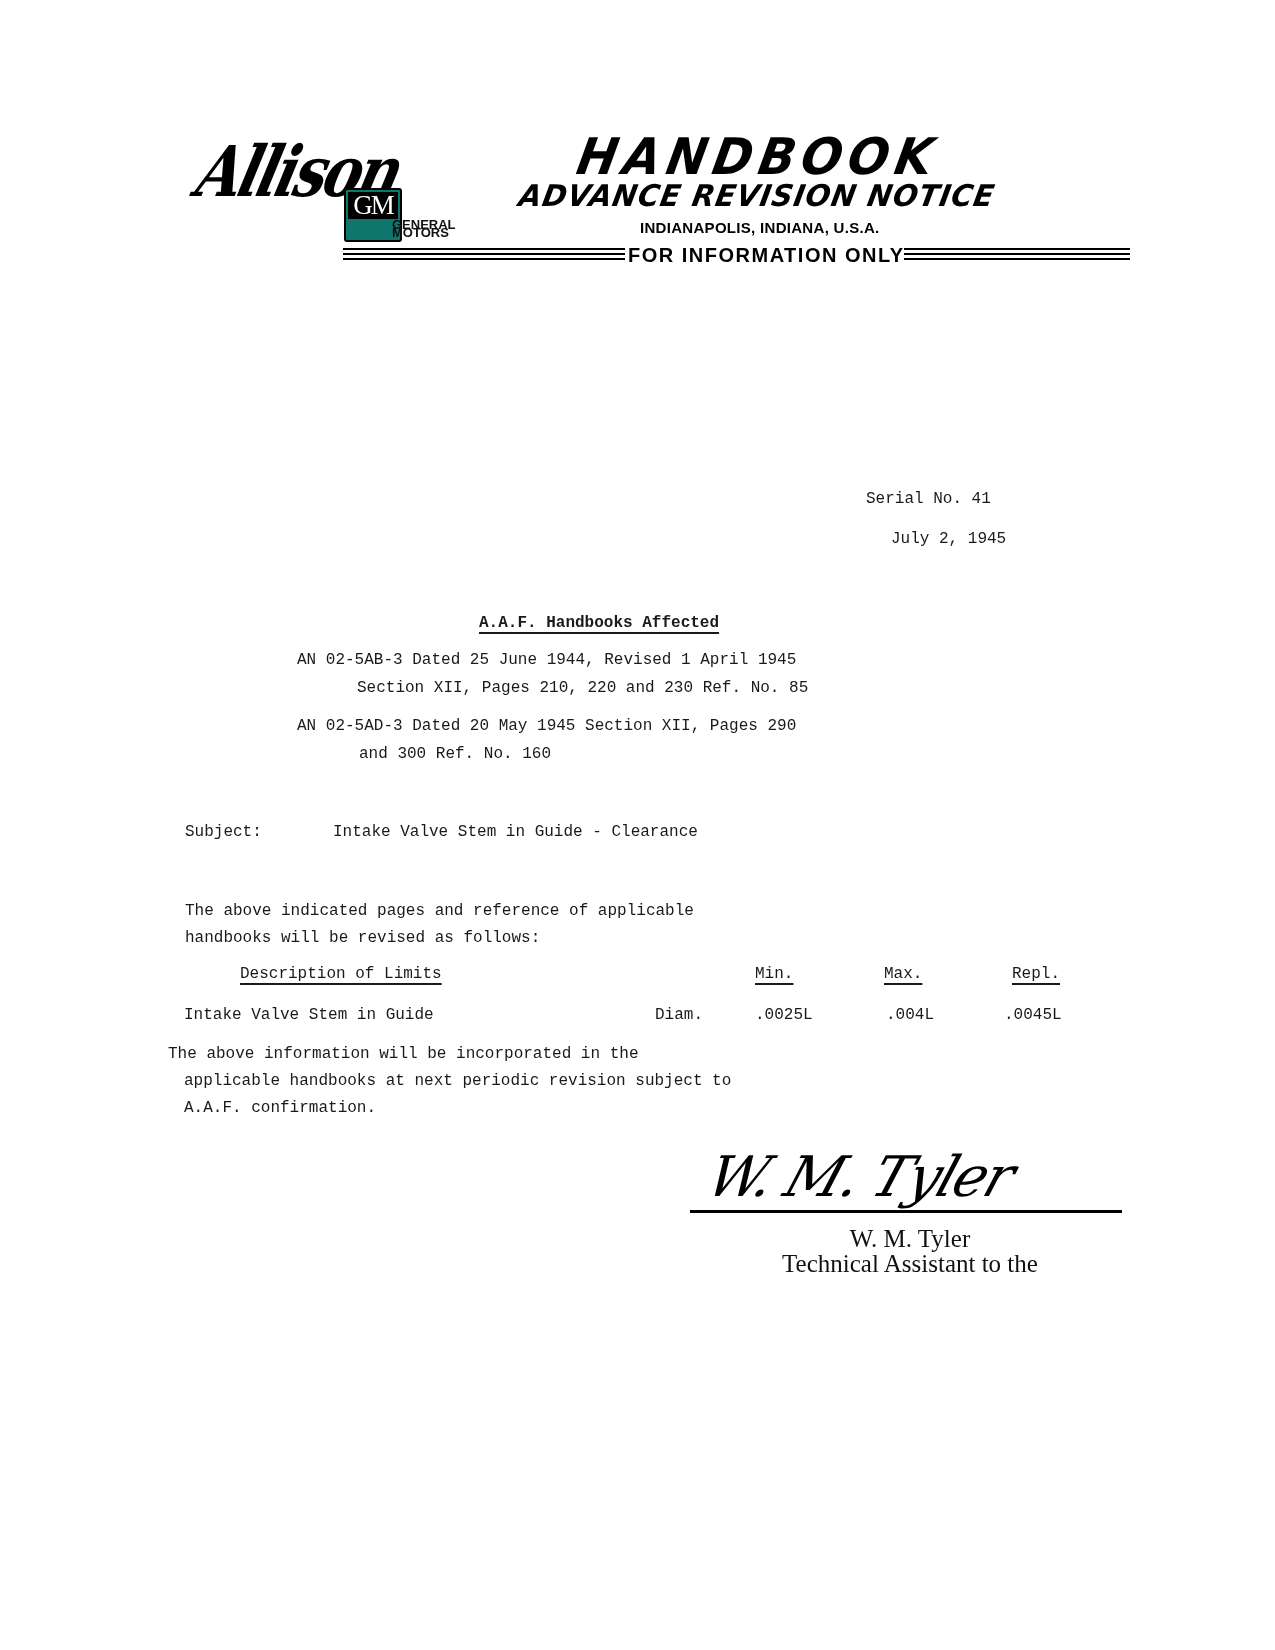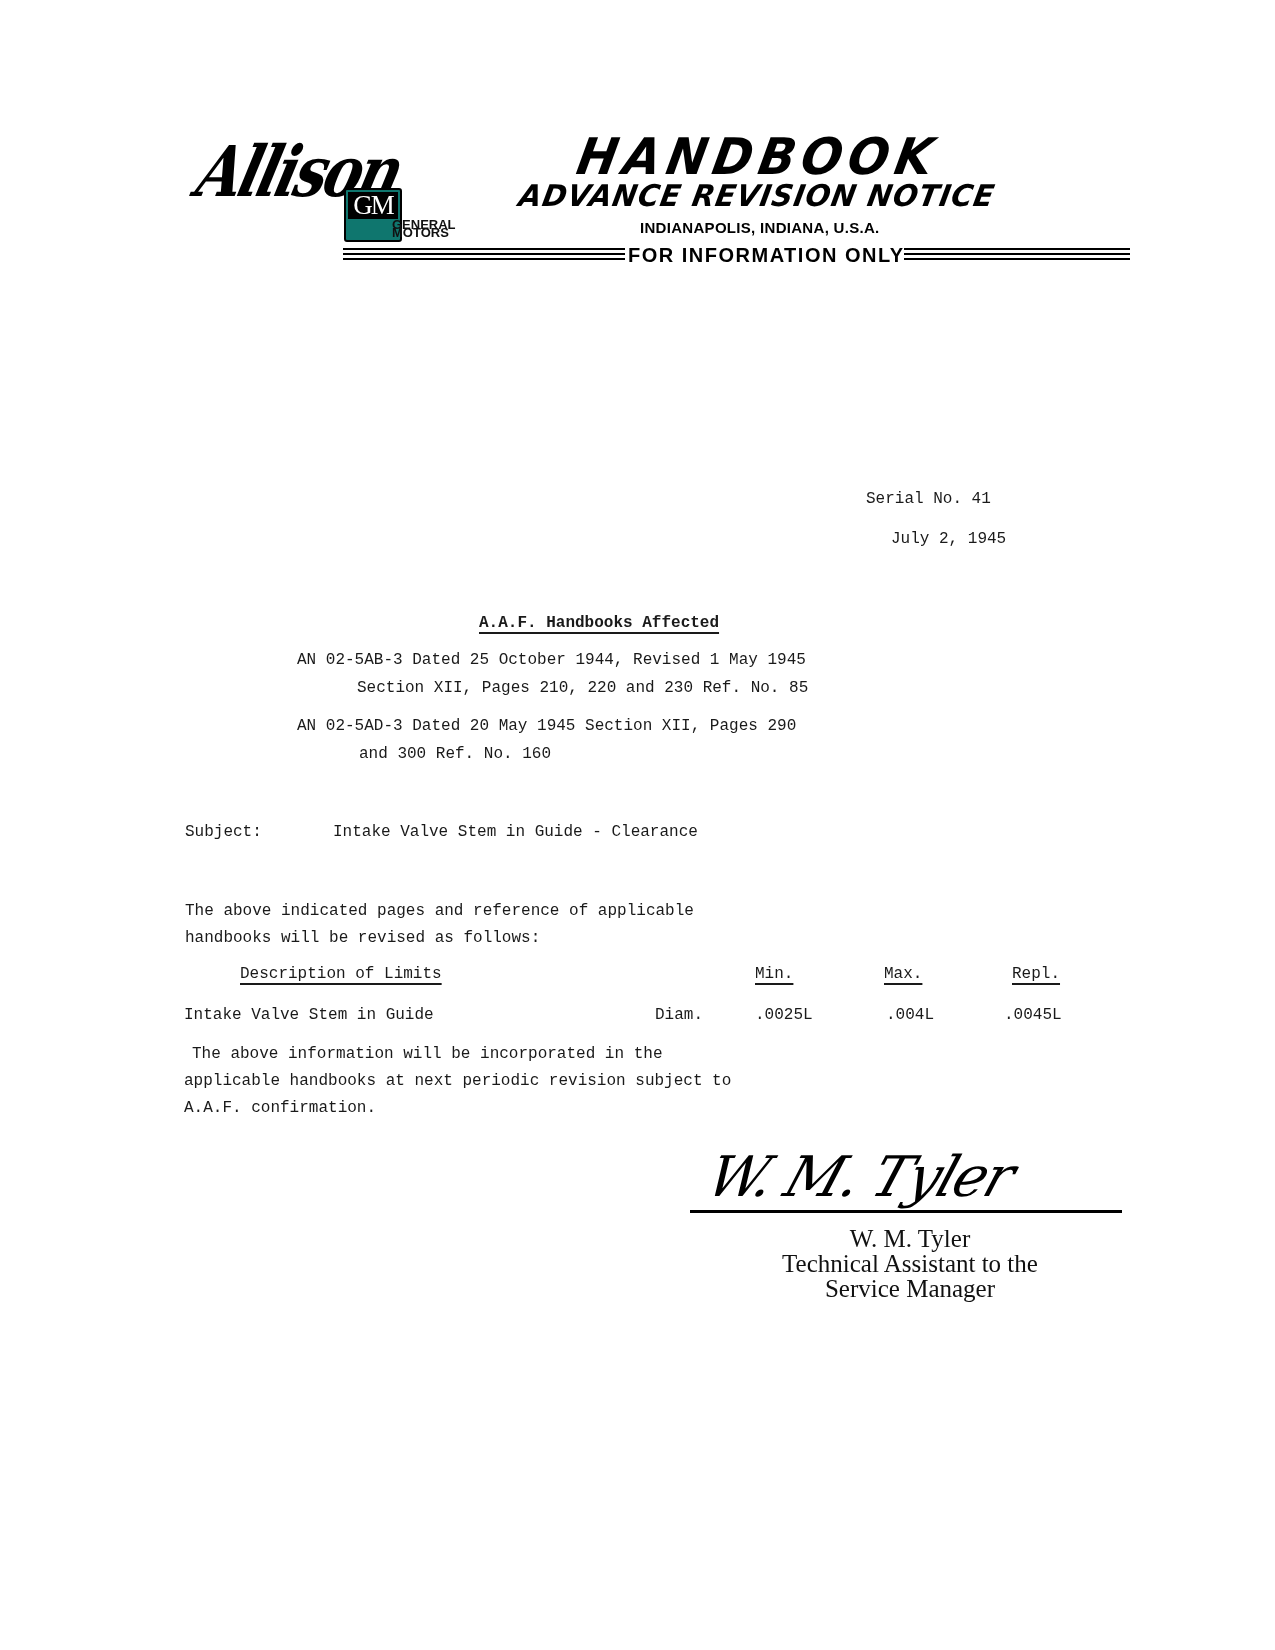--- a/index.html
+++ b/index.html
@@ -51,21 +51,21 @@
       <div></div>
       <div></div>
       <div></div>
     </div>
 </div>
 
 <div class="abs mono" style="left:866px; top:490px;">Serial No. 41</div>
 <div class="abs mono" style="left:880px; top:530px;margin-left:11px;">July 2, 1945</div>
 
 <div class="abs mono u" style="left:479px; top:614px;font-weight:bold;">A.A.F. Handbooks Affected</div>
-<div class="abs mono" style="left:297px; top:651px;">AN 02-5AB-3 Dated 25 October 1944, Revised 1 May 1945</div>
+<div class="abs mono" style="left:297px; top:651px;">AN 02-5AB-3 Dated 25 June 1944, Revised 1 April 1945</div>
 <div class="abs mono" style="left:357px; top:679px;">Section XII, Pages 210, 220 and 230 Ref. No. 85</div>
 <div class="abs mono" style="left:297px; top:717px;">AN 02-5AD-3 Dated 20 May 1945 Section XII, Pages 290</div>
 <div class="abs mono" style="left:359px; top:745px;">and 300 Ref. No. 160</div>
 
 <div class="abs mono" style="left:185px; top:823px;">Subject:</div>
 <div class="abs mono" style="left:333px; top:823px;">Intake Valve Stem in Guide - Clearance</div>
 
 <div class="abs mono" style="left:185px; top:902px;">The above indicated pages and reference of applicable</div>
 <div class="abs mono" style="left:185px; top:929px;">handbooks will be revised as follows:</div>
 
@@ -77,23 +77,22 @@
 
   <div class="abs" style="left:0; top:41px; width:1275px; height:30px;">
     <div class="abs mono" style="left:184px; top:0;">Intake Valve Stem in Guide</div>
     <div class="abs mono" style="left:655px; top:0;">Diam.</div>
     <div class="abs mono" style="left:755px; top:0;">.0025L</div>
     <div class="abs mono" style="left:886px; top:0;">.004L</div>
     <div class="abs mono" style="left:1004px; top:0;">.0045L</div>
   </div>
 </div>
 
-<div class="abs mono" style="left:192px; top:1045px;">The above information will be incorporated in the</div>
+<div class="abs mono" style="left:168px; top:1045px;">The above information will be incorporated in the</div>
 <div class="abs mono" style="left:184px; top:1072px;">applicable handbooks at next periodic revision subject to</div>
 <div class="abs mono" style="left:184px; top:1099px;">A.A.F. confirmation.</div>
 
 <div class="abs" style="left:690px; top:1150px; width:440px; height:160px;">
   <div class="abs sig-script" style="left:20px; top:-6px;">W. M. Tyler</div>
   <div class="abs sig-line" style="left:0; top:60px; width:432px;"></div>
   <div class="abs signer" style="left:0; top:76px; width:440px;">W. M. Tyler</div>
   <div class="abs signer" style="left:40px; top:101px; width:360px;">Technical Assistant to the</div>
-  <div class="abs signer" style="left:40px; top:126px; width:360px;">Service Manager</div>
 </div>
 
 </body></html>

